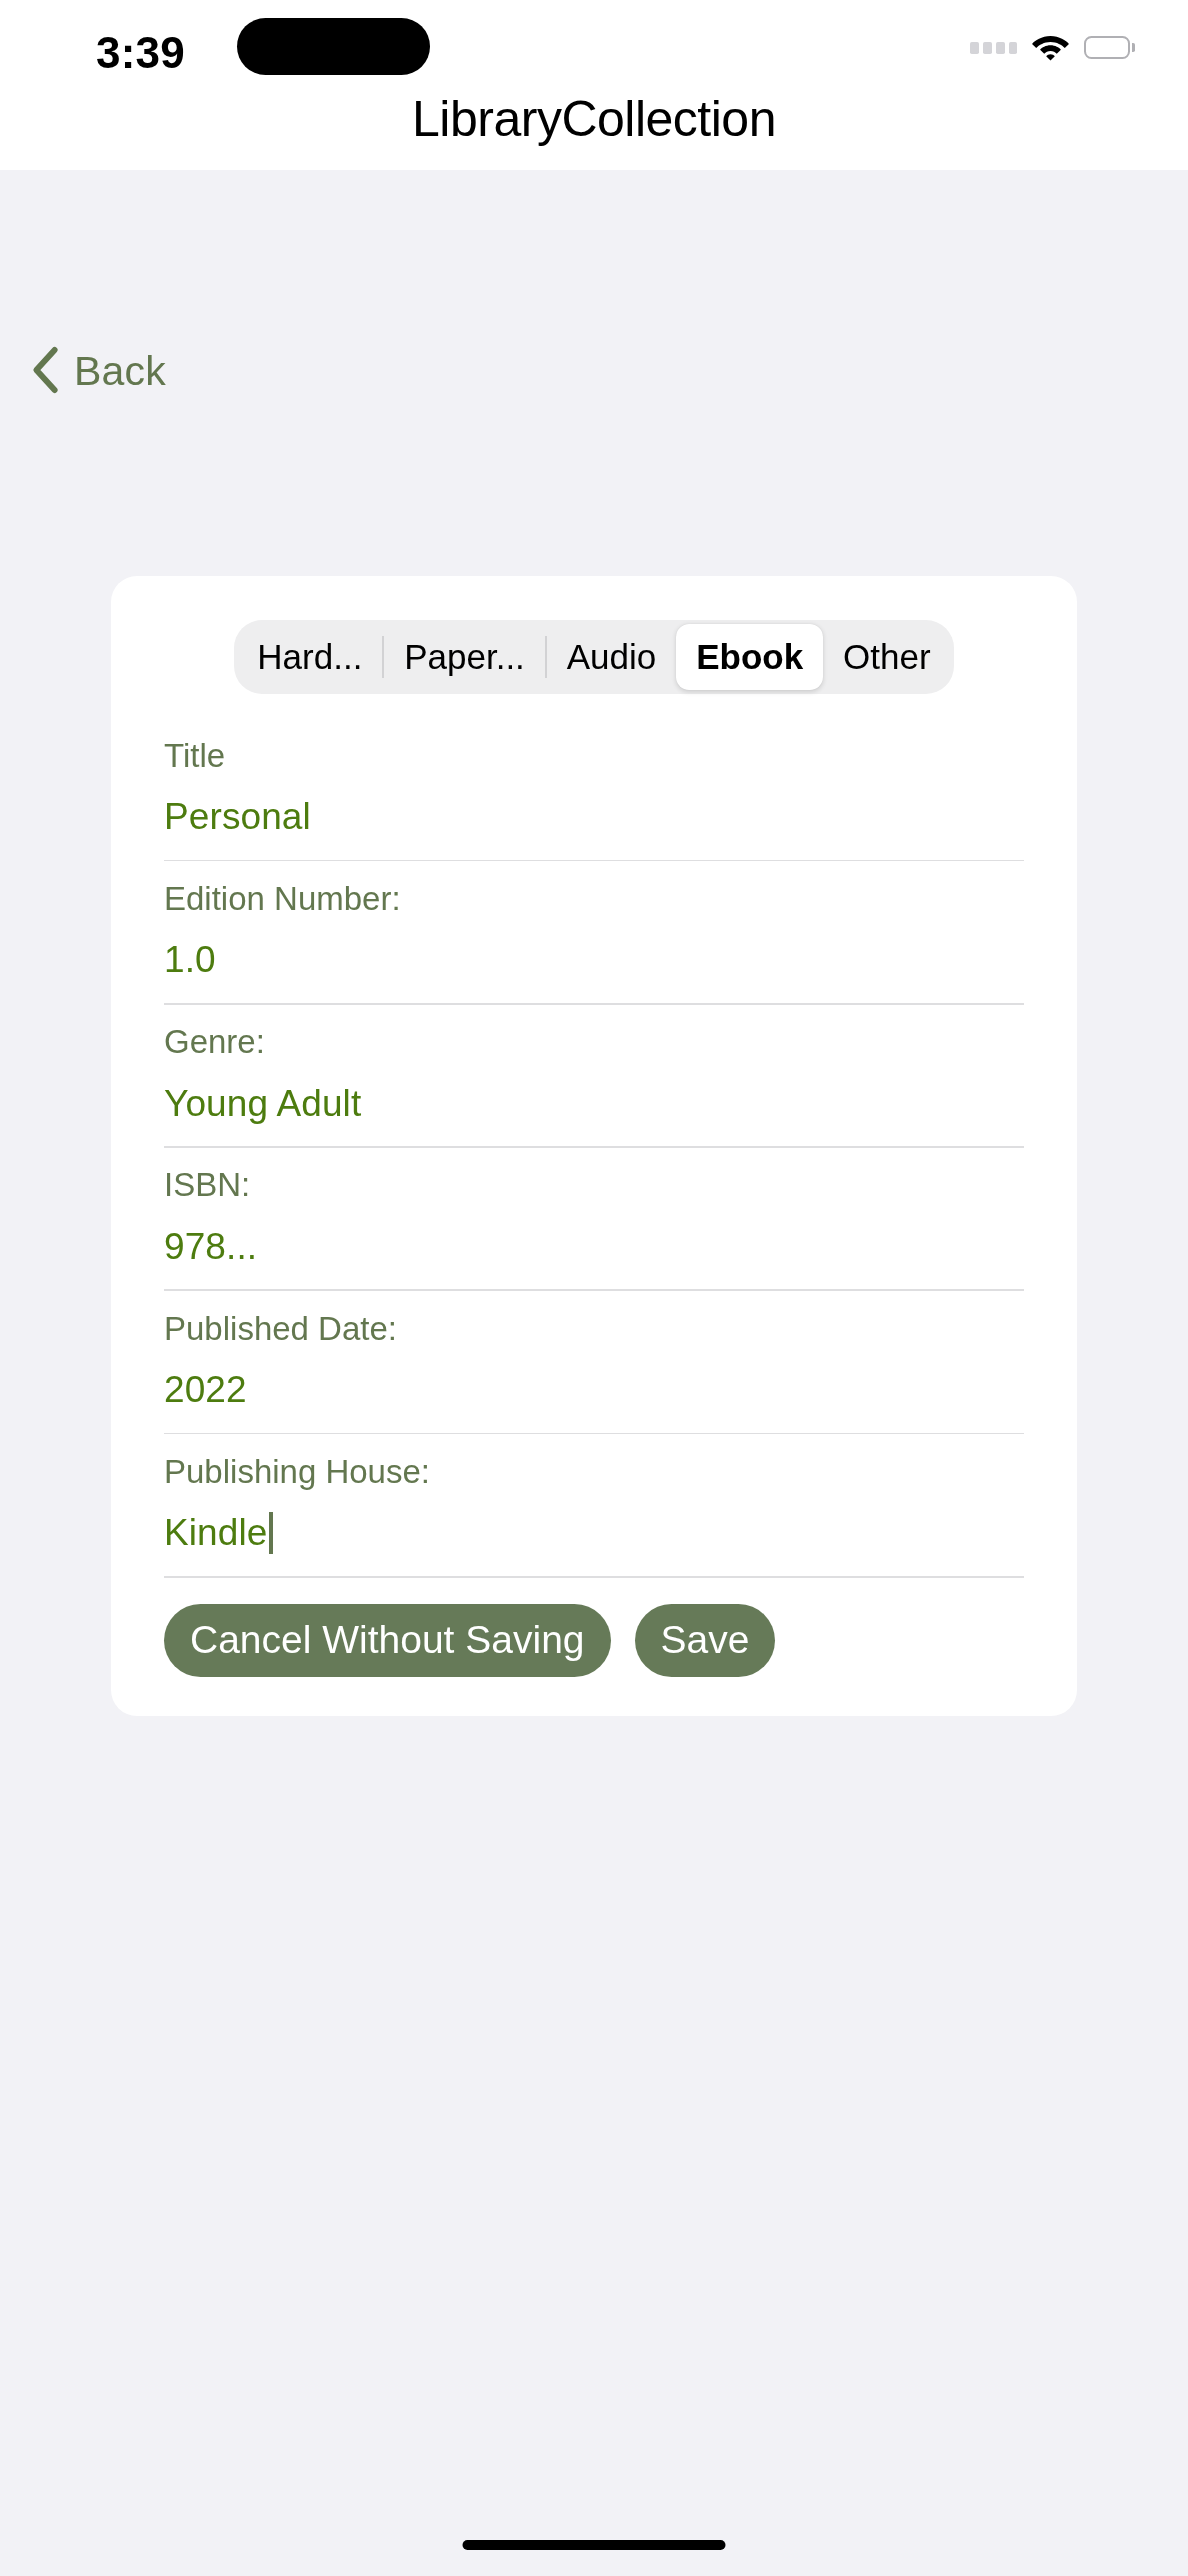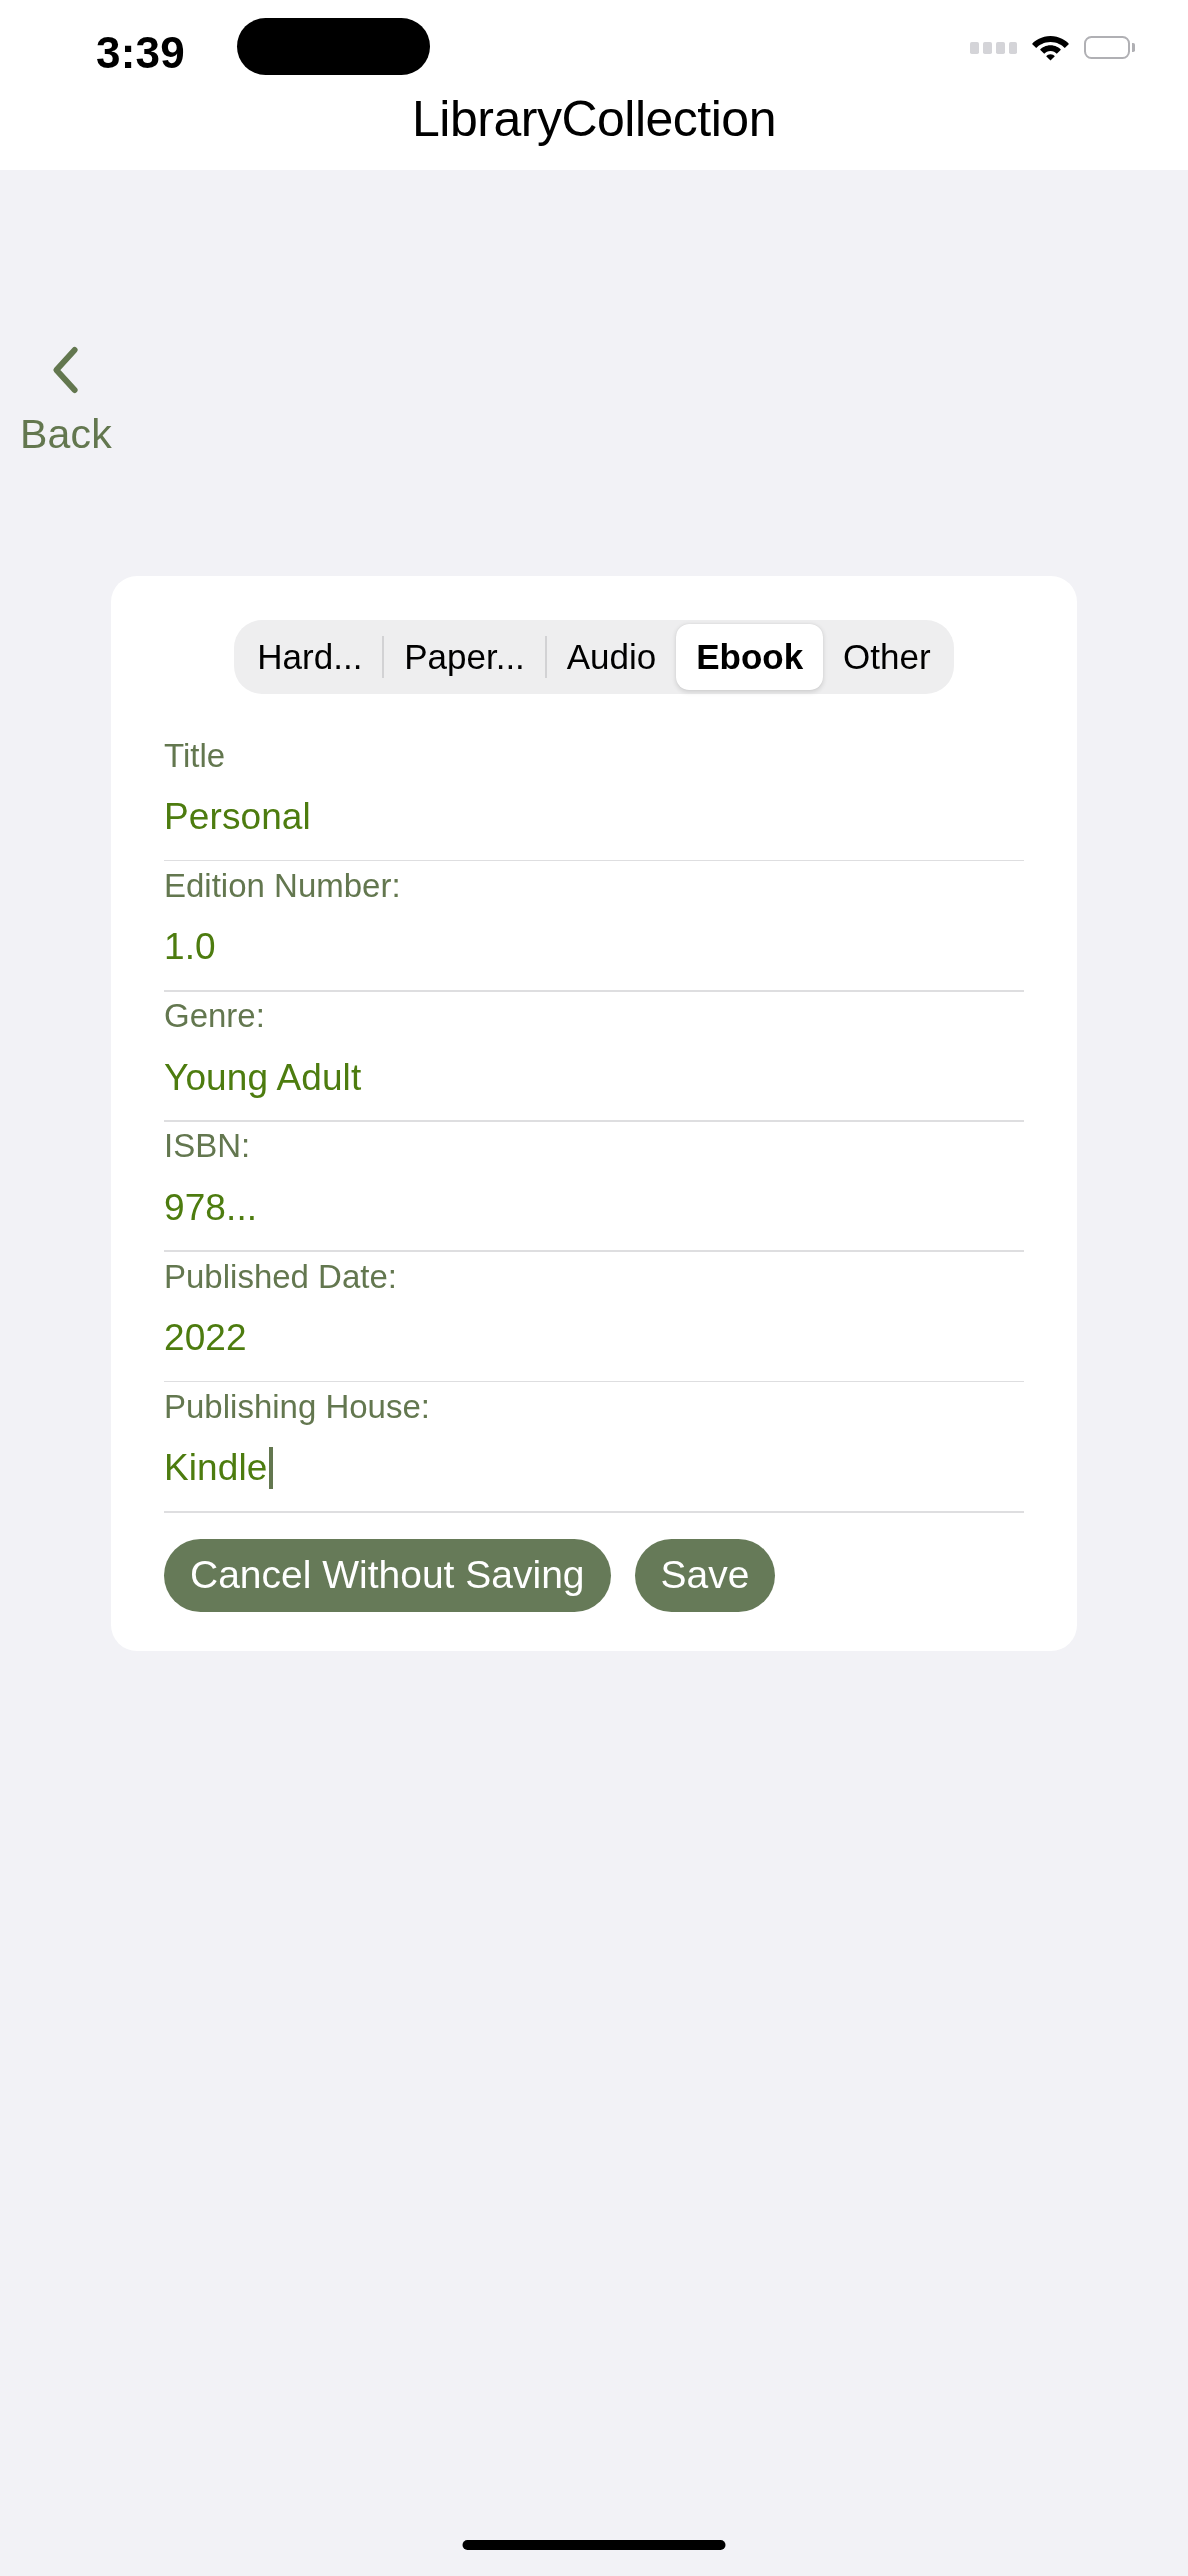--- a/index.html
+++ b/index.html
@@ -85,25 +85,24 @@
     text-align:center;
     font-size:50px;
     font-weight:400;
     color:#000;
     letter-spacing:-0.5px;
   }
 
   
   .back-button {
     position:absolute;
-    left:20px; top:345px;
+    left:30px; top:345px;
     display:flex; align-items:center;
     gap:13px;
     cursor:pointer;
-    flex-direction:column;
   }
   .chevron-left { display:block; }
   .back-label {
     font-size:41px;
     color:#63774f;
     letter-spacing:0.2px;
   }
 
   
   .card {
@@ -149,21 +148,21 @@
     align-self:center;
     width:1.8px; height:42px;
     background:#d2d2d4;
   }
 
   
   .form {
     padding:0 53px 0 53px;
     margin-top:37px;
   }
-  .field { padding:0; }
+  .field { padding:0;margin-top:13px; }
   .field-label {
     font-size:33px;
     color:#63774f;
     padding-top:5.5px;
   }
   .field-value-row {
     display:flex; align-items:center;
     min-height:85px;
   }
   .field-value {

